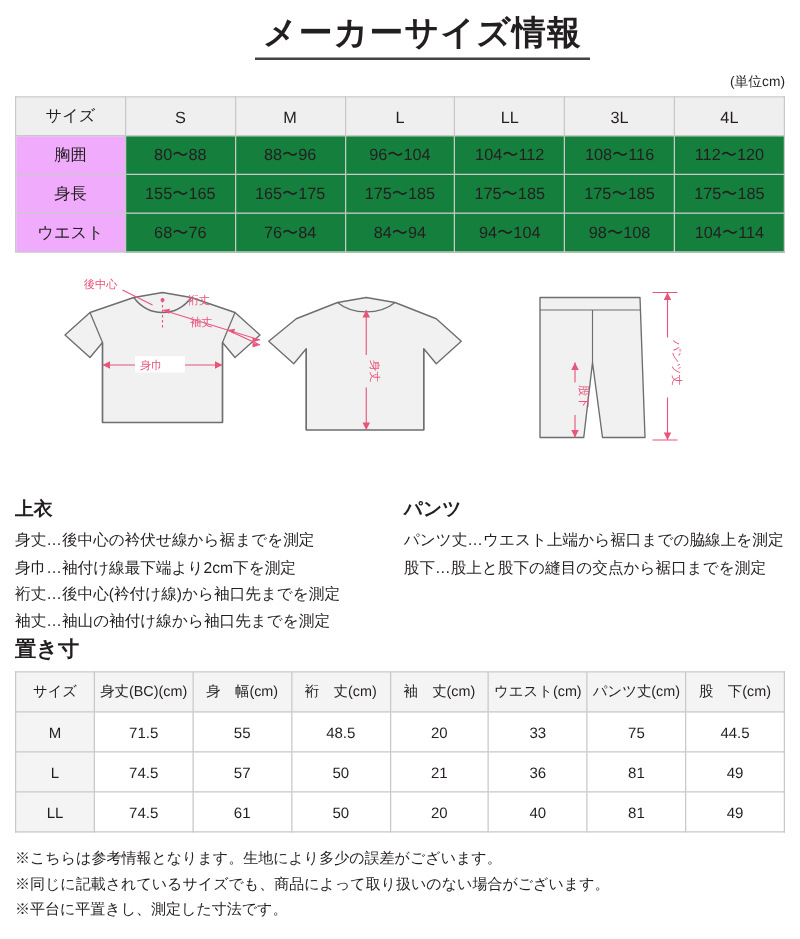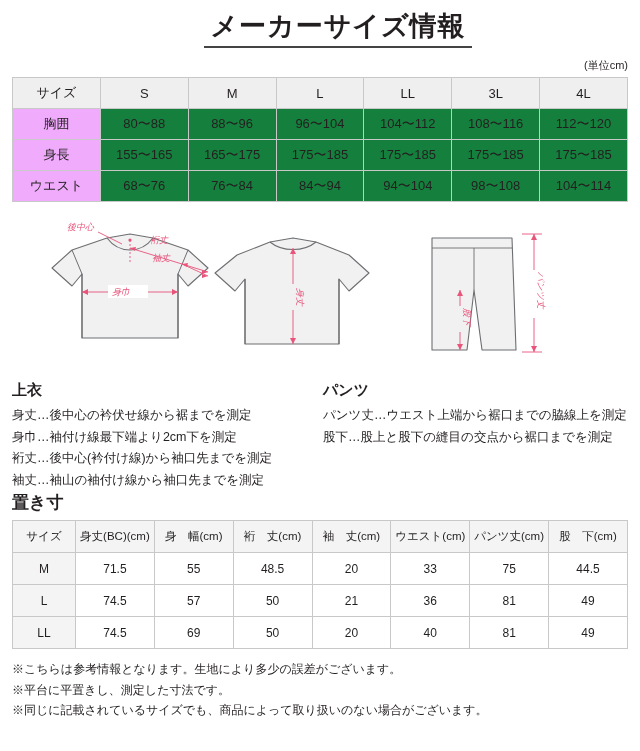--- a/index.html
+++ b/index.html
@@ -71,41 +71,41 @@
   table.size-table tbody td {
     background: #15803d;
   }
 
   
   .diagram {
     position: relative;
     width: 616px;
     height: 155px;
     margin: 18px 12px 0 12px;
-    font-style: italic;
   }
   .diagram svg {
     display: block;
   }
 
   
   .desc-row {
     display: flex;
     margin: 6px 12px 0 12px;
   }
   .desc-col {
     width: 50%;
   }
   .desc-col.right {
     padding-left: 6px;
   }
   .desc-head {
     font-size: 15px;
     font-weight: bold;
     margin-bottom: 5px;
+    margin-top: 17px;
   }
   .desc-line {
     font-size: 12.5px;
     line-height: 1.72;
   }
 
   
   .okizun-title {
     font-size: 17px;
     font-weight: bold;
@@ -341,29 +341,29 @@
         <td>57</td>
         <td>50</td>
         <td>21</td>
         <td>36</td>
         <td>81</td>
         <td>49</td>
       </tr>
       <tr>
         <td>LL</td>
         <td>74.5</td>
-        <td>69</td>
+        <td>61</td>
         <td>50</td>
         <td>20</td>
         <td>40</td>
         <td>81</td>
         <td>49</td>
       </tr>
     </tbody>
   </table>
 
   <div class="notes">
     <div class="note-line">※こちらは参考情報となります。生地により多少の誤差がございます。</div>
+    <div class="note-line">※同じに記載されているサイズでも、商品によって取り扱いのない場合がございます。</div>
     <div class="note-line">※平台に平置きし、測定した寸法です。</div>
-    <div class="note-line">※同じに記載されているサイズでも、商品によって取り扱いのない場合がございます。</div>
   </div>
 
 </div>
 
 </body></html>

